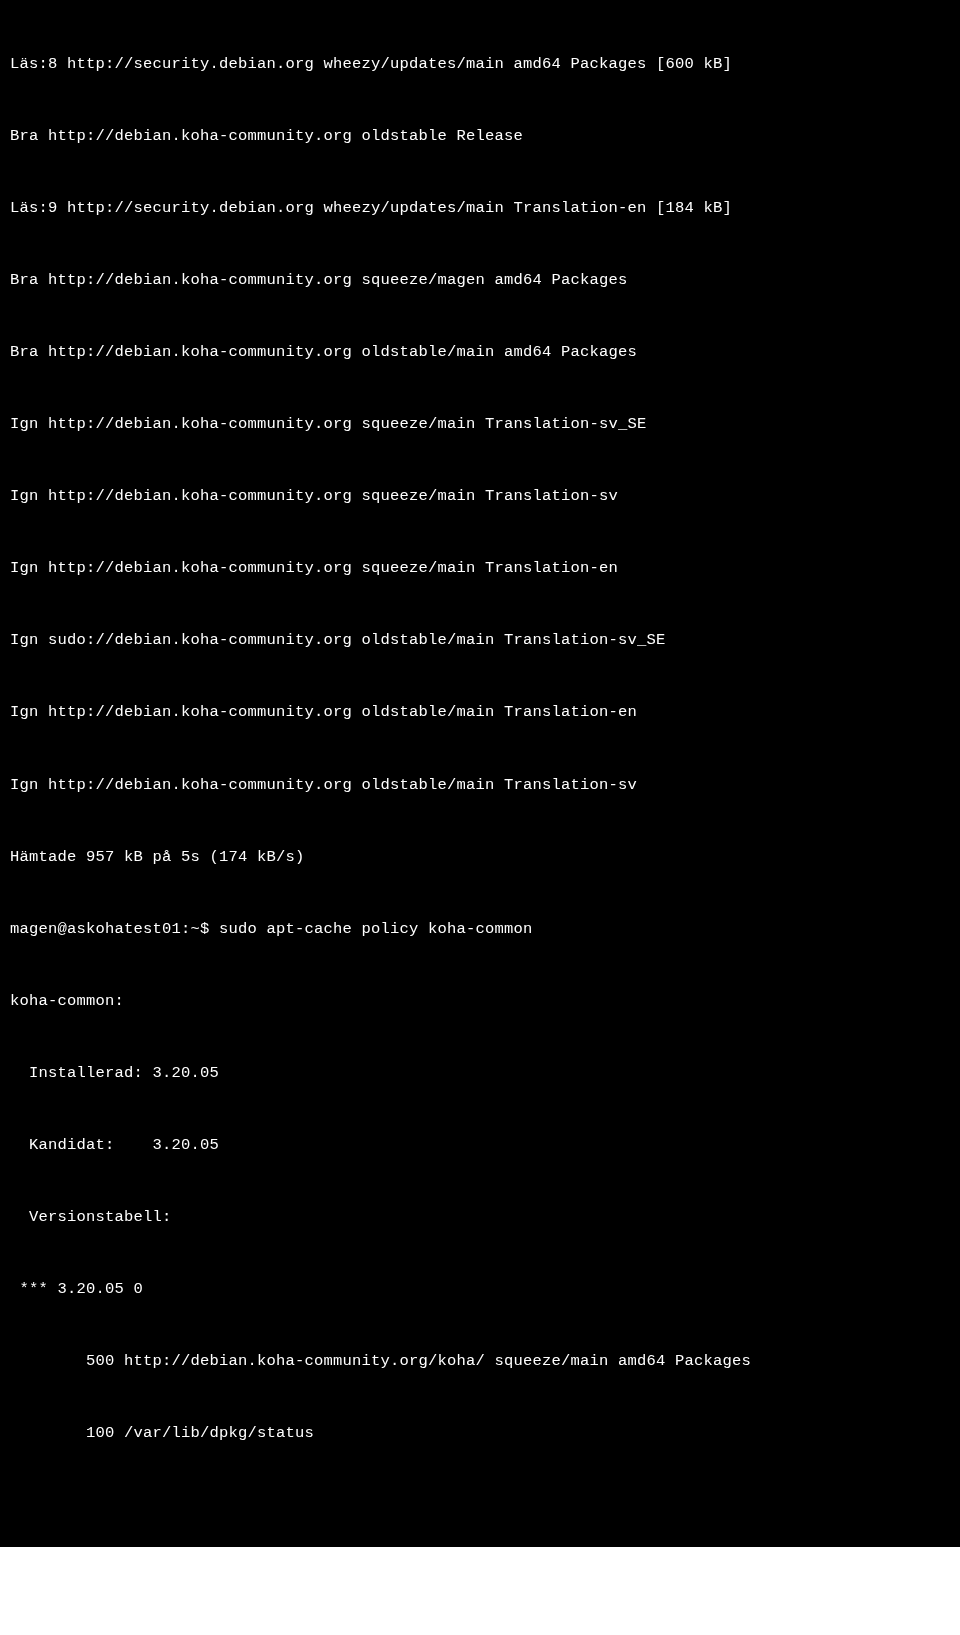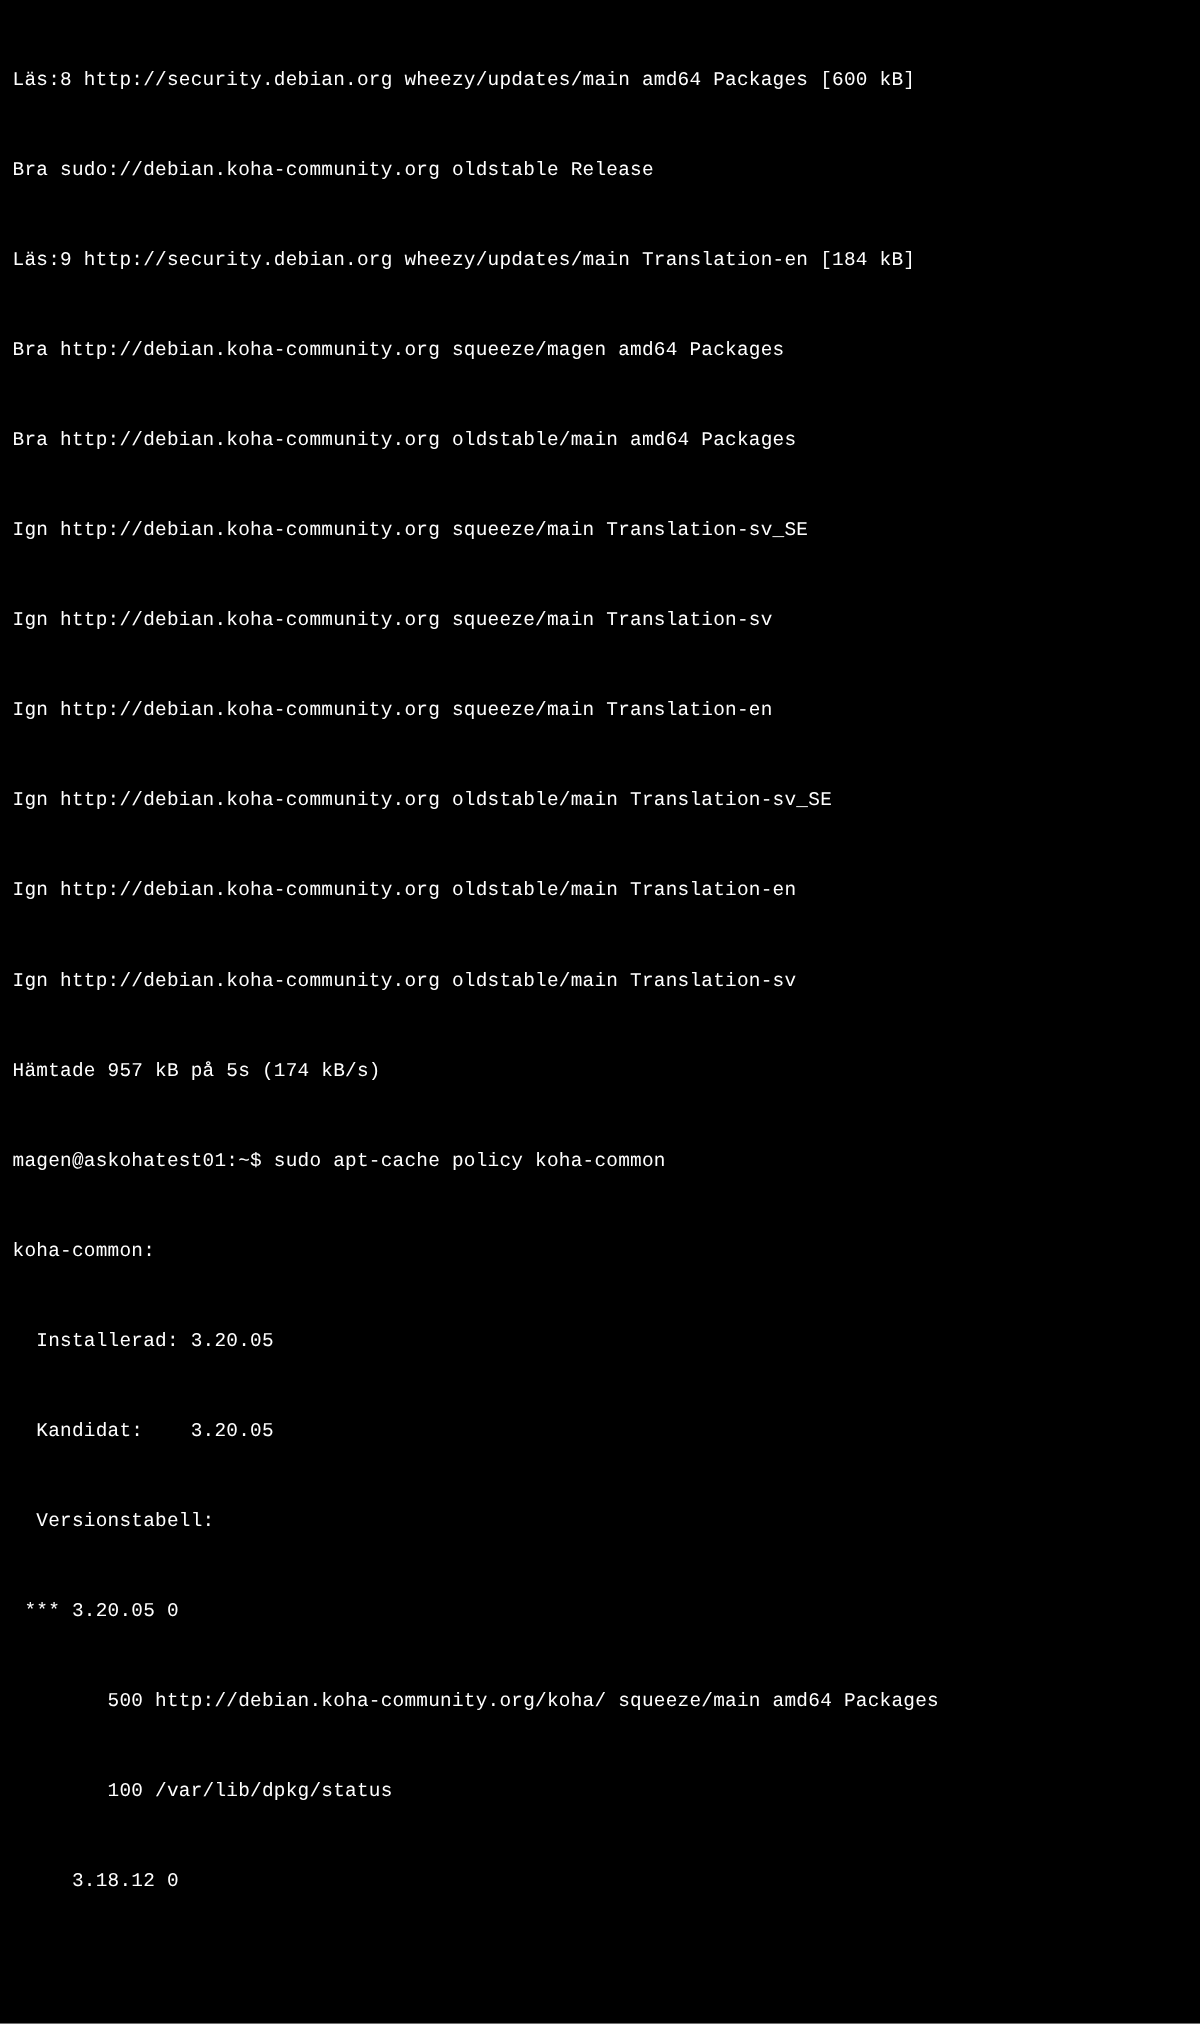--- a/index.html
+++ b/index.html
@@ -28,37 +28,36 @@
   }
   .terminal .line { display: block; }
 </style>
 </head>
 <body>
 
 <div class="page">
 
   <div class="terminal">
     <span class="line">Läs:8 http://security.debian.org wheezy/updates/main amd64 Packages [600 kB]</span>
-    <span class="line">Bra sudo://debian.koha-community.org oldstable Release</span>
+    <span class="line">Bra http://debian.koha-community.org oldstable Release</span>
     <span class="line">Läs:9 http://security.debian.org wheezy/updates/main Translation-en [184 kB]</span>
     <span class="line">Bra http://debian.koha-community.org squeeze/magen amd64 Packages</span>
     <span class="line">Bra http://debian.koha-community.org oldstable/main amd64 Packages</span>
     <span class="line">Ign http://debian.koha-community.org squeeze/main Translation-sv_SE</span>
     <span class="line">Ign http://debian.koha-community.org squeeze/main Translation-sv</span>
     <span class="line">Ign http://debian.koha-community.org squeeze/main Translation-en</span>
-    <span class="line">Ign http://debian.koha-community.org oldstable/main Translation-sv_SE</span>
+    <span class="line">Ign sudo://debian.koha-community.org oldstable/main Translation-sv_SE</span>
     <span class="line">Ign http://debian.koha-community.org oldstable/main Translation-en</span>
     <span class="line">Ign http://debian.koha-community.org oldstable/main Translation-sv</span>
     <span class="line">Hämtade 957 kB på 5s (174 kB/s)</span>
     <span class="line">magen@askohatest01:~$ sudo apt-cache policy koha-common</span>
     <span class="line">koha-common:</span>
     <span class="line">  Installerad: 3.20.05</span>
     <span class="line">  Kandidat:    3.20.05</span>
     <span class="line">  Versionstabell:</span>
     <span class="line"> *** 3.20.05 0</span>
     <span class="line">        500 http://debian.koha-community.org/koha/ squeeze/main amd64 Packages</span>
     <span class="line">        100 /var/lib/dpkg/status</span>
-    <span class="line">     3.18.12 0</span>
     
     
   </div>
 
 </div>
 
 </body></html>

